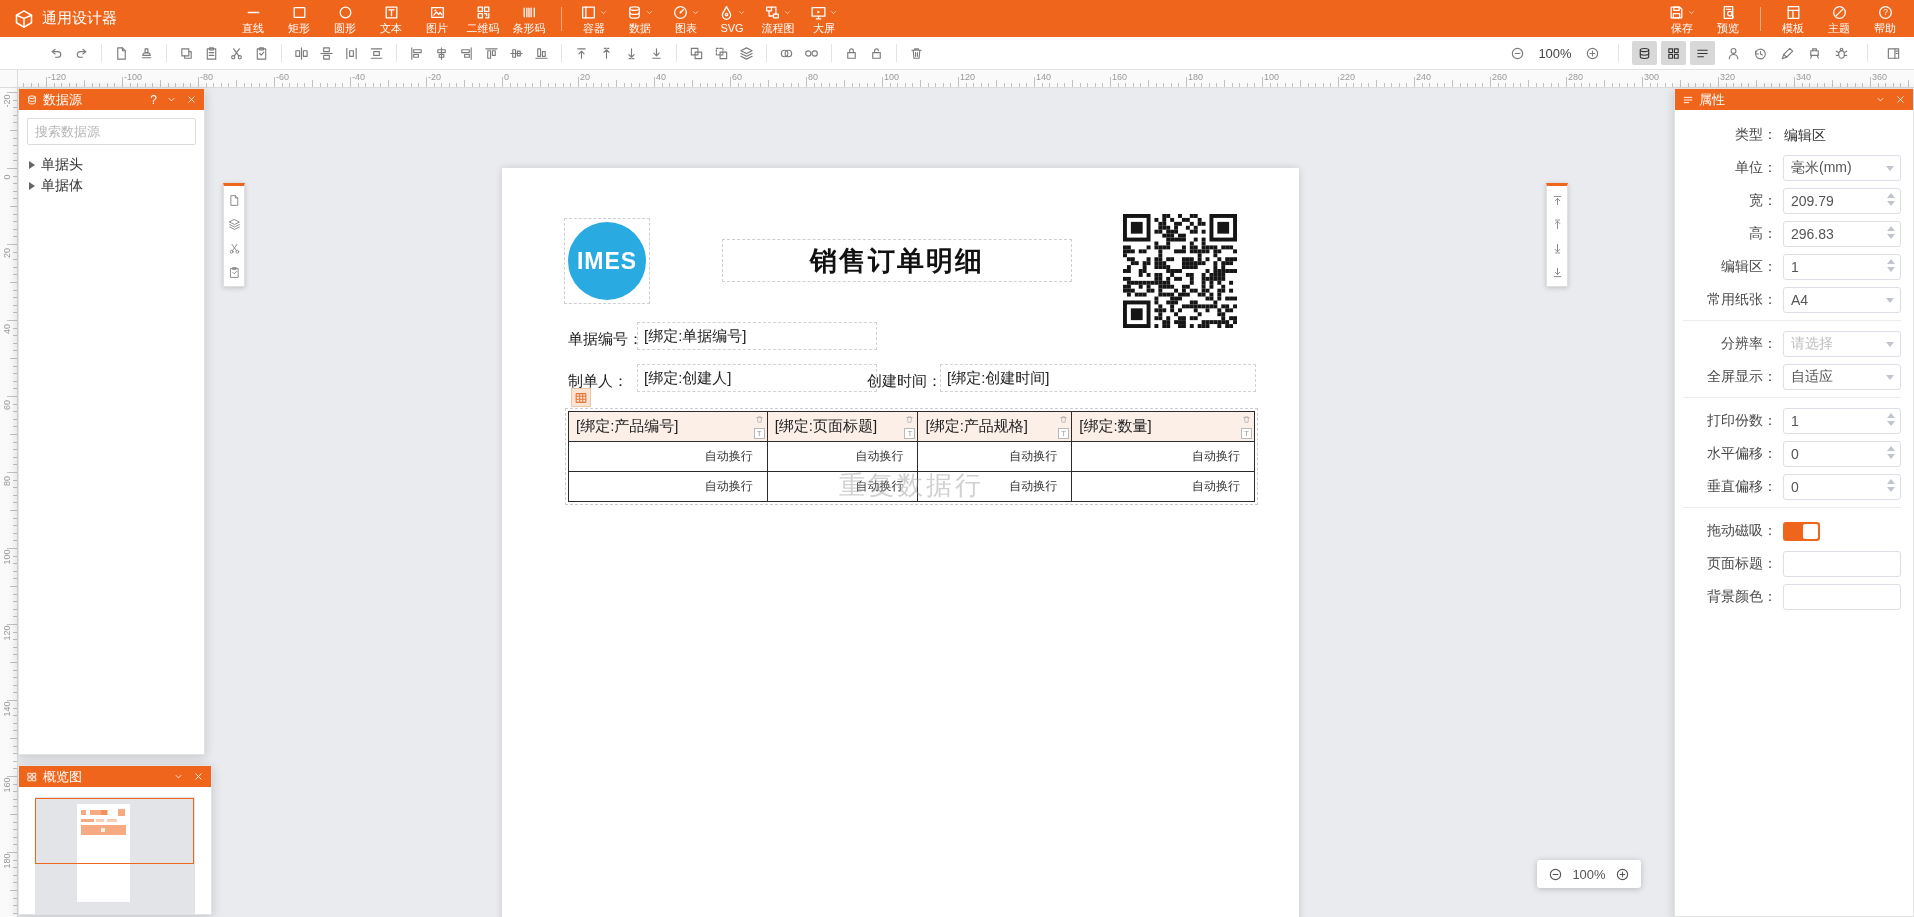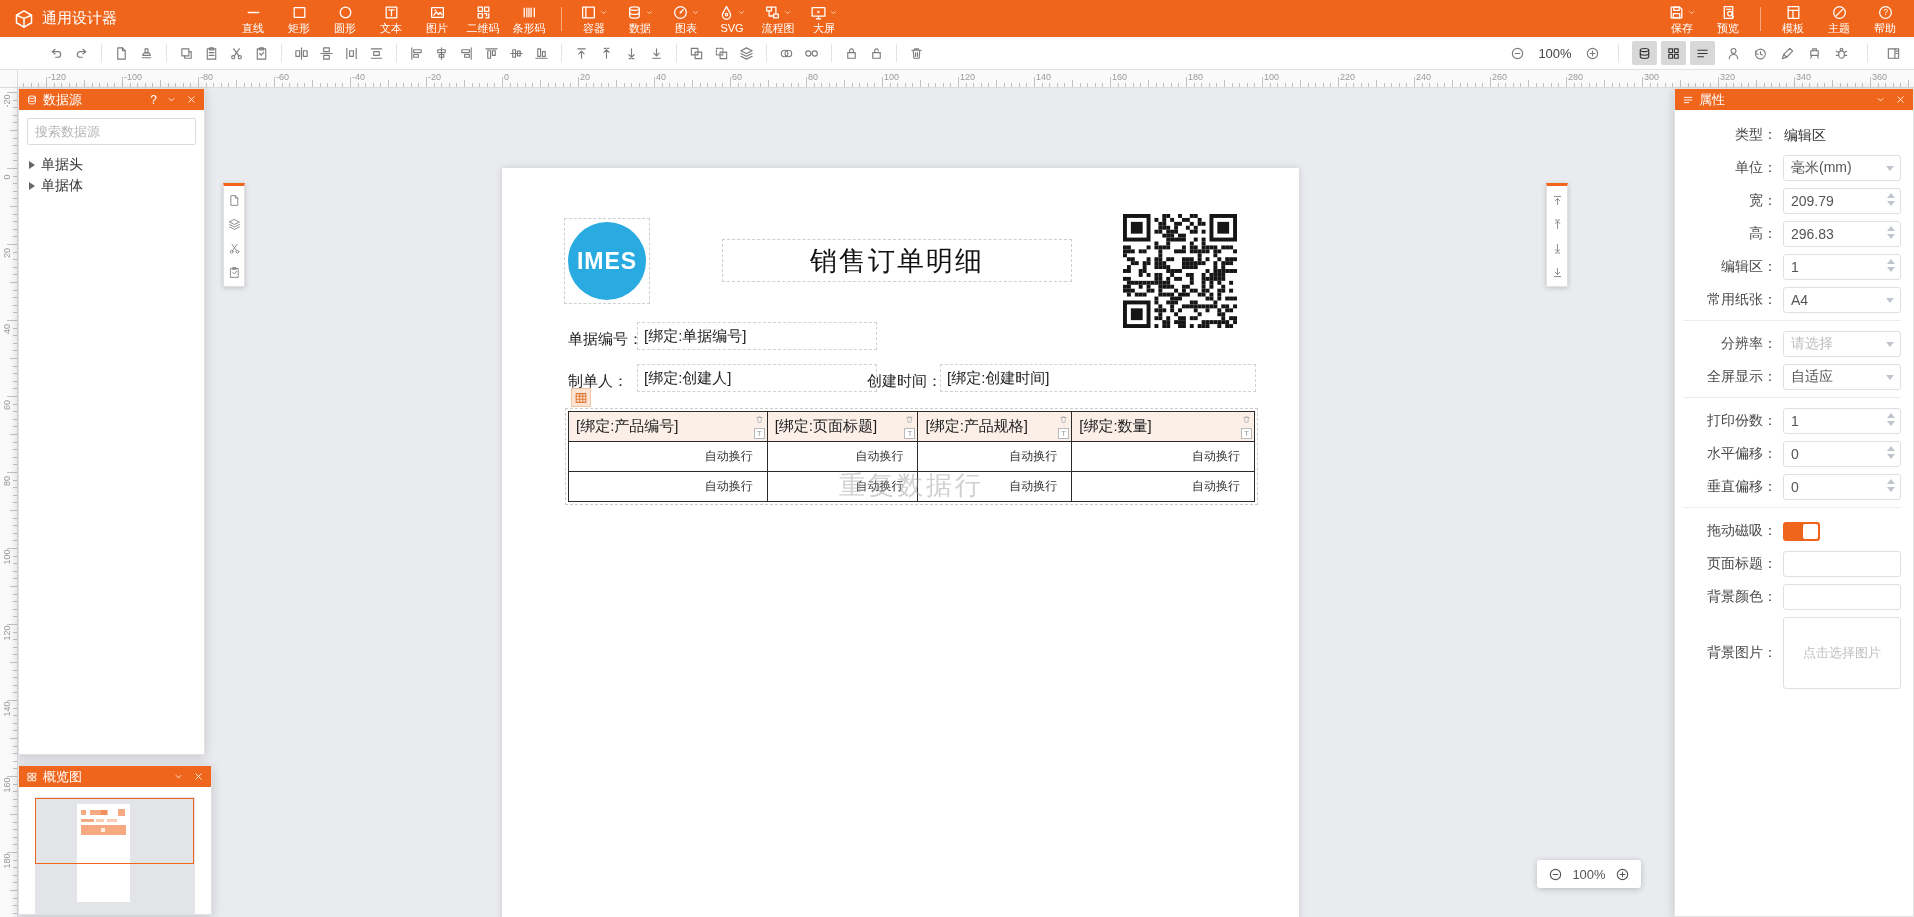--- a/index.html
+++ b/index.html
@@ -34,21 +34,21 @@
 .hnum{position:absolute;top:2px;font-size:9px;color:#999;white-space:nowrap}
 .vruler{position:absolute;top:88px;left:0;width:18px;bottom:0;background:#FAFAFA;border-right:1px solid #DCDCDC;overflow:hidden;z-index:3}
 .vtick{position:absolute;right:0;height:1px;background:#C2C2C2}
 .vnum{position:absolute;left:-7px;width:28px;text-align:center;font-size:9px;color:#999;transform:rotate(-90deg)}
 
 
 .canvas{position:absolute;top:88px;left:18px;right:0;bottom:0;background:#E9EBEF;overflow:hidden}
 .page{position:absolute;left:484px;top:80px;width:797px;height:1129px;background:#fff;box-shadow:0 0 7px rgba(0,0,0,.14)}
 .logo-box{position:absolute;left:62px;top:50px;width:86px;height:86px;border:1px dashed #cfcfcf;display:flex;align-items:center;justify-content:center}
 .logo-circle{width:78px;height:78px;border-radius:50%;background:#29ABE2;color:#fff;display:flex;align-items:center;justify-content:center;font-weight:bold;font-size:23px;letter-spacing:1px}
-.title-box{position:absolute;left:220px;top:71px;width:350px;height:43px;border:1px dashed #cfcfcf;display:flex;align-items:center;justify-content:center;font-size:27px;font-weight:normal;color:#111;letter-spacing:2px}
+.title-box{position:absolute;left:220px;top:71px;width:350px;height:43px;border:1px dashed #cfcfcf;display:flex;align-items:center;justify-content:center;font-size:27px;font-weight:bold;color:#111;letter-spacing:2px}
 .qr-box{position:absolute;left:621px;top:46px;width:114px;height:114px}
 .f-label{position:absolute;font-size:15px;color:#222;white-space:nowrap}
 .f-box{position:absolute;border:1px dashed #d2d2d2;height:28px;display:flex;align-items:center;padding-left:6px;font-size:15px;color:#222;white-space:nowrap}
 .table-tool{position:absolute;left:69px;top:220px;width:20px;height:19px;background:#FBE4D3;border:1px solid #F2C5A3;display:flex;align-items:center;justify-content:center;color:#E07A3A}
 .rpt-table{position:absolute;left:66px;top:243px;width:687px;border-collapse:collapse;outline:1px dashed #cccccc;outline-offset:2px}
 .rpt-table th,.rpt-table td{border:1px solid #2b2b2b;position:relative;font-weight:400}
 .rpt-table th{height:31px;font-size:15px;text-align:left;padding:0 16px 0 7px;color:#111}
 .rpt-table td.bind{height:30px;background:#FBEFE8;font-size:15px;padding:0 16px 0 7px;color:#222}
 .rpt-table td.auto{height:30px;font-size:12px;color:#333;text-align:right;padding-right:14px}
 .ct{position:absolute;right:2px;bottom:2px;width:11px;height:11px;border:1px solid #b9b9b9;font-size:8px;color:#999;line-height:9px;text-align:center;background:#fff}
@@ -1838,24 +1838,16 @@
           <span class="pp-ctl">
             <div class="pp-box"></div>
           </span>
         </div>
         <div class="pp-row">
           <span class="pp-label">背景颜色：</span>
           <span class="pp-ctl">
             <div class="pp-box"></div>
           </span>
         </div>
-        <div class="pp-row">
-          <span class="pp-label">背景图片：</span>
-          <span class="pp-ctl">
-            <div class="img-pick">
-              <span class="pp-ph">点击选择图片</span>
-            </div>
-          </span>
-        </div>
       </div>
   </div>
 
 </div>
 
 </body></html>

